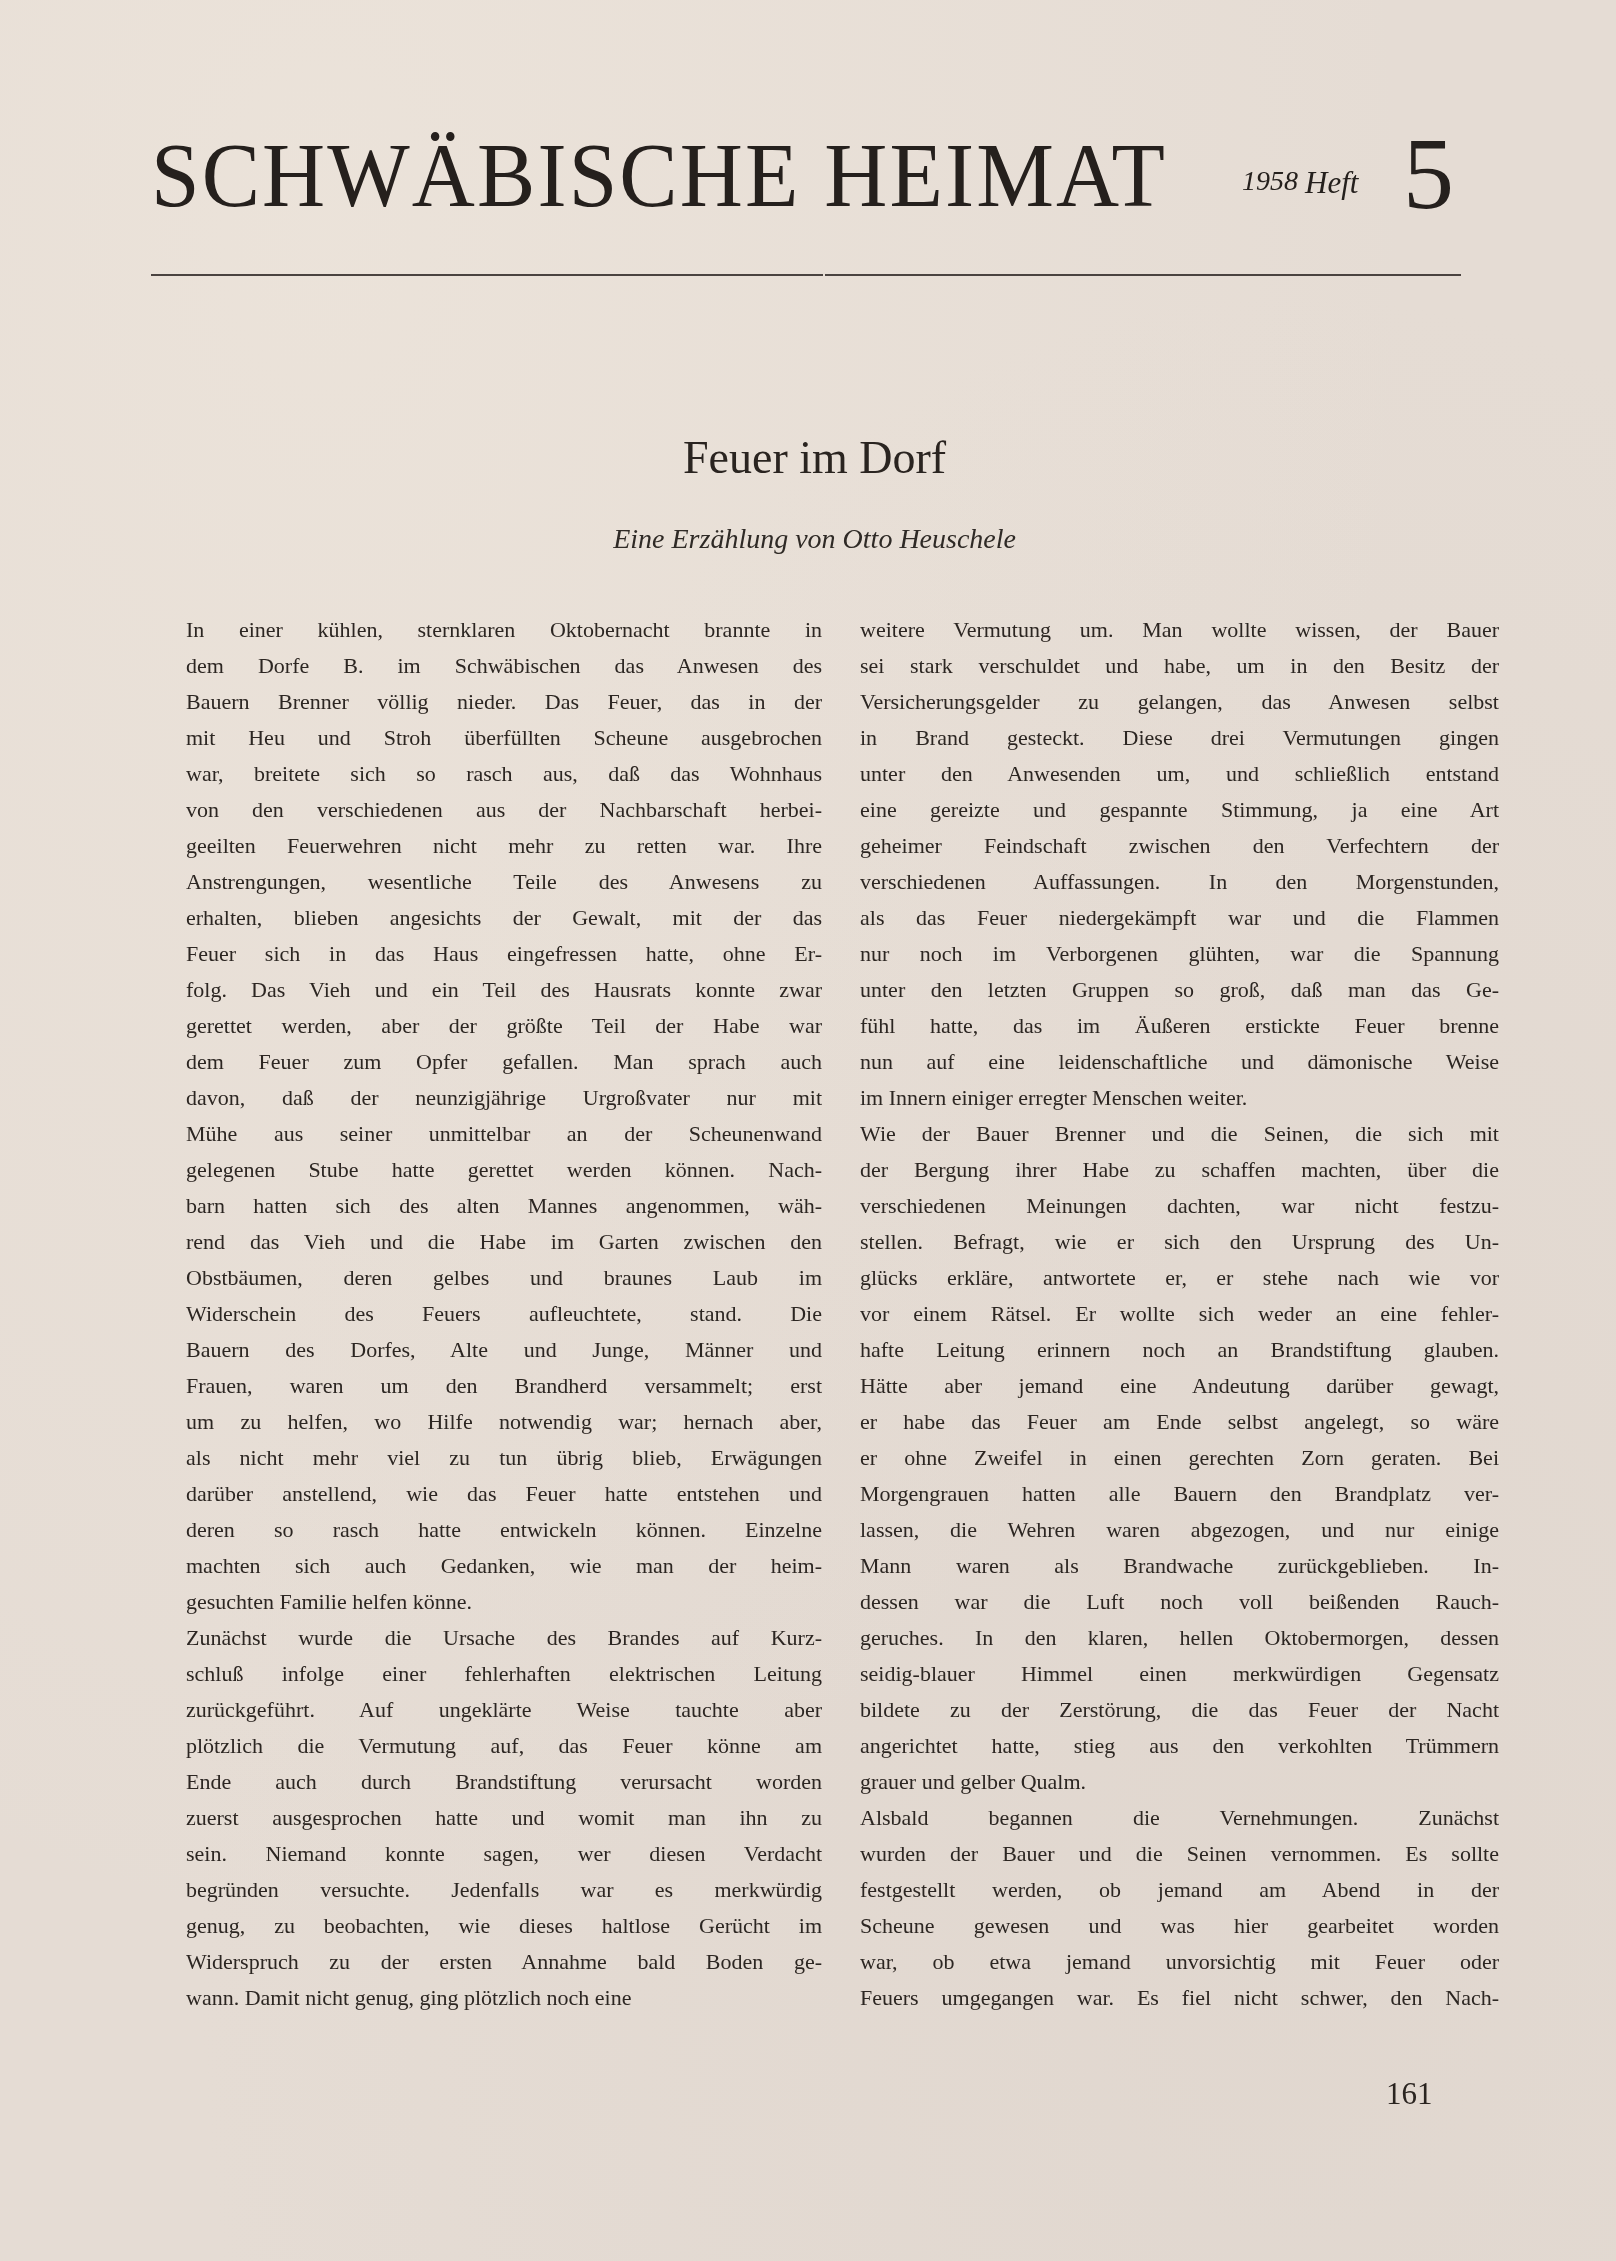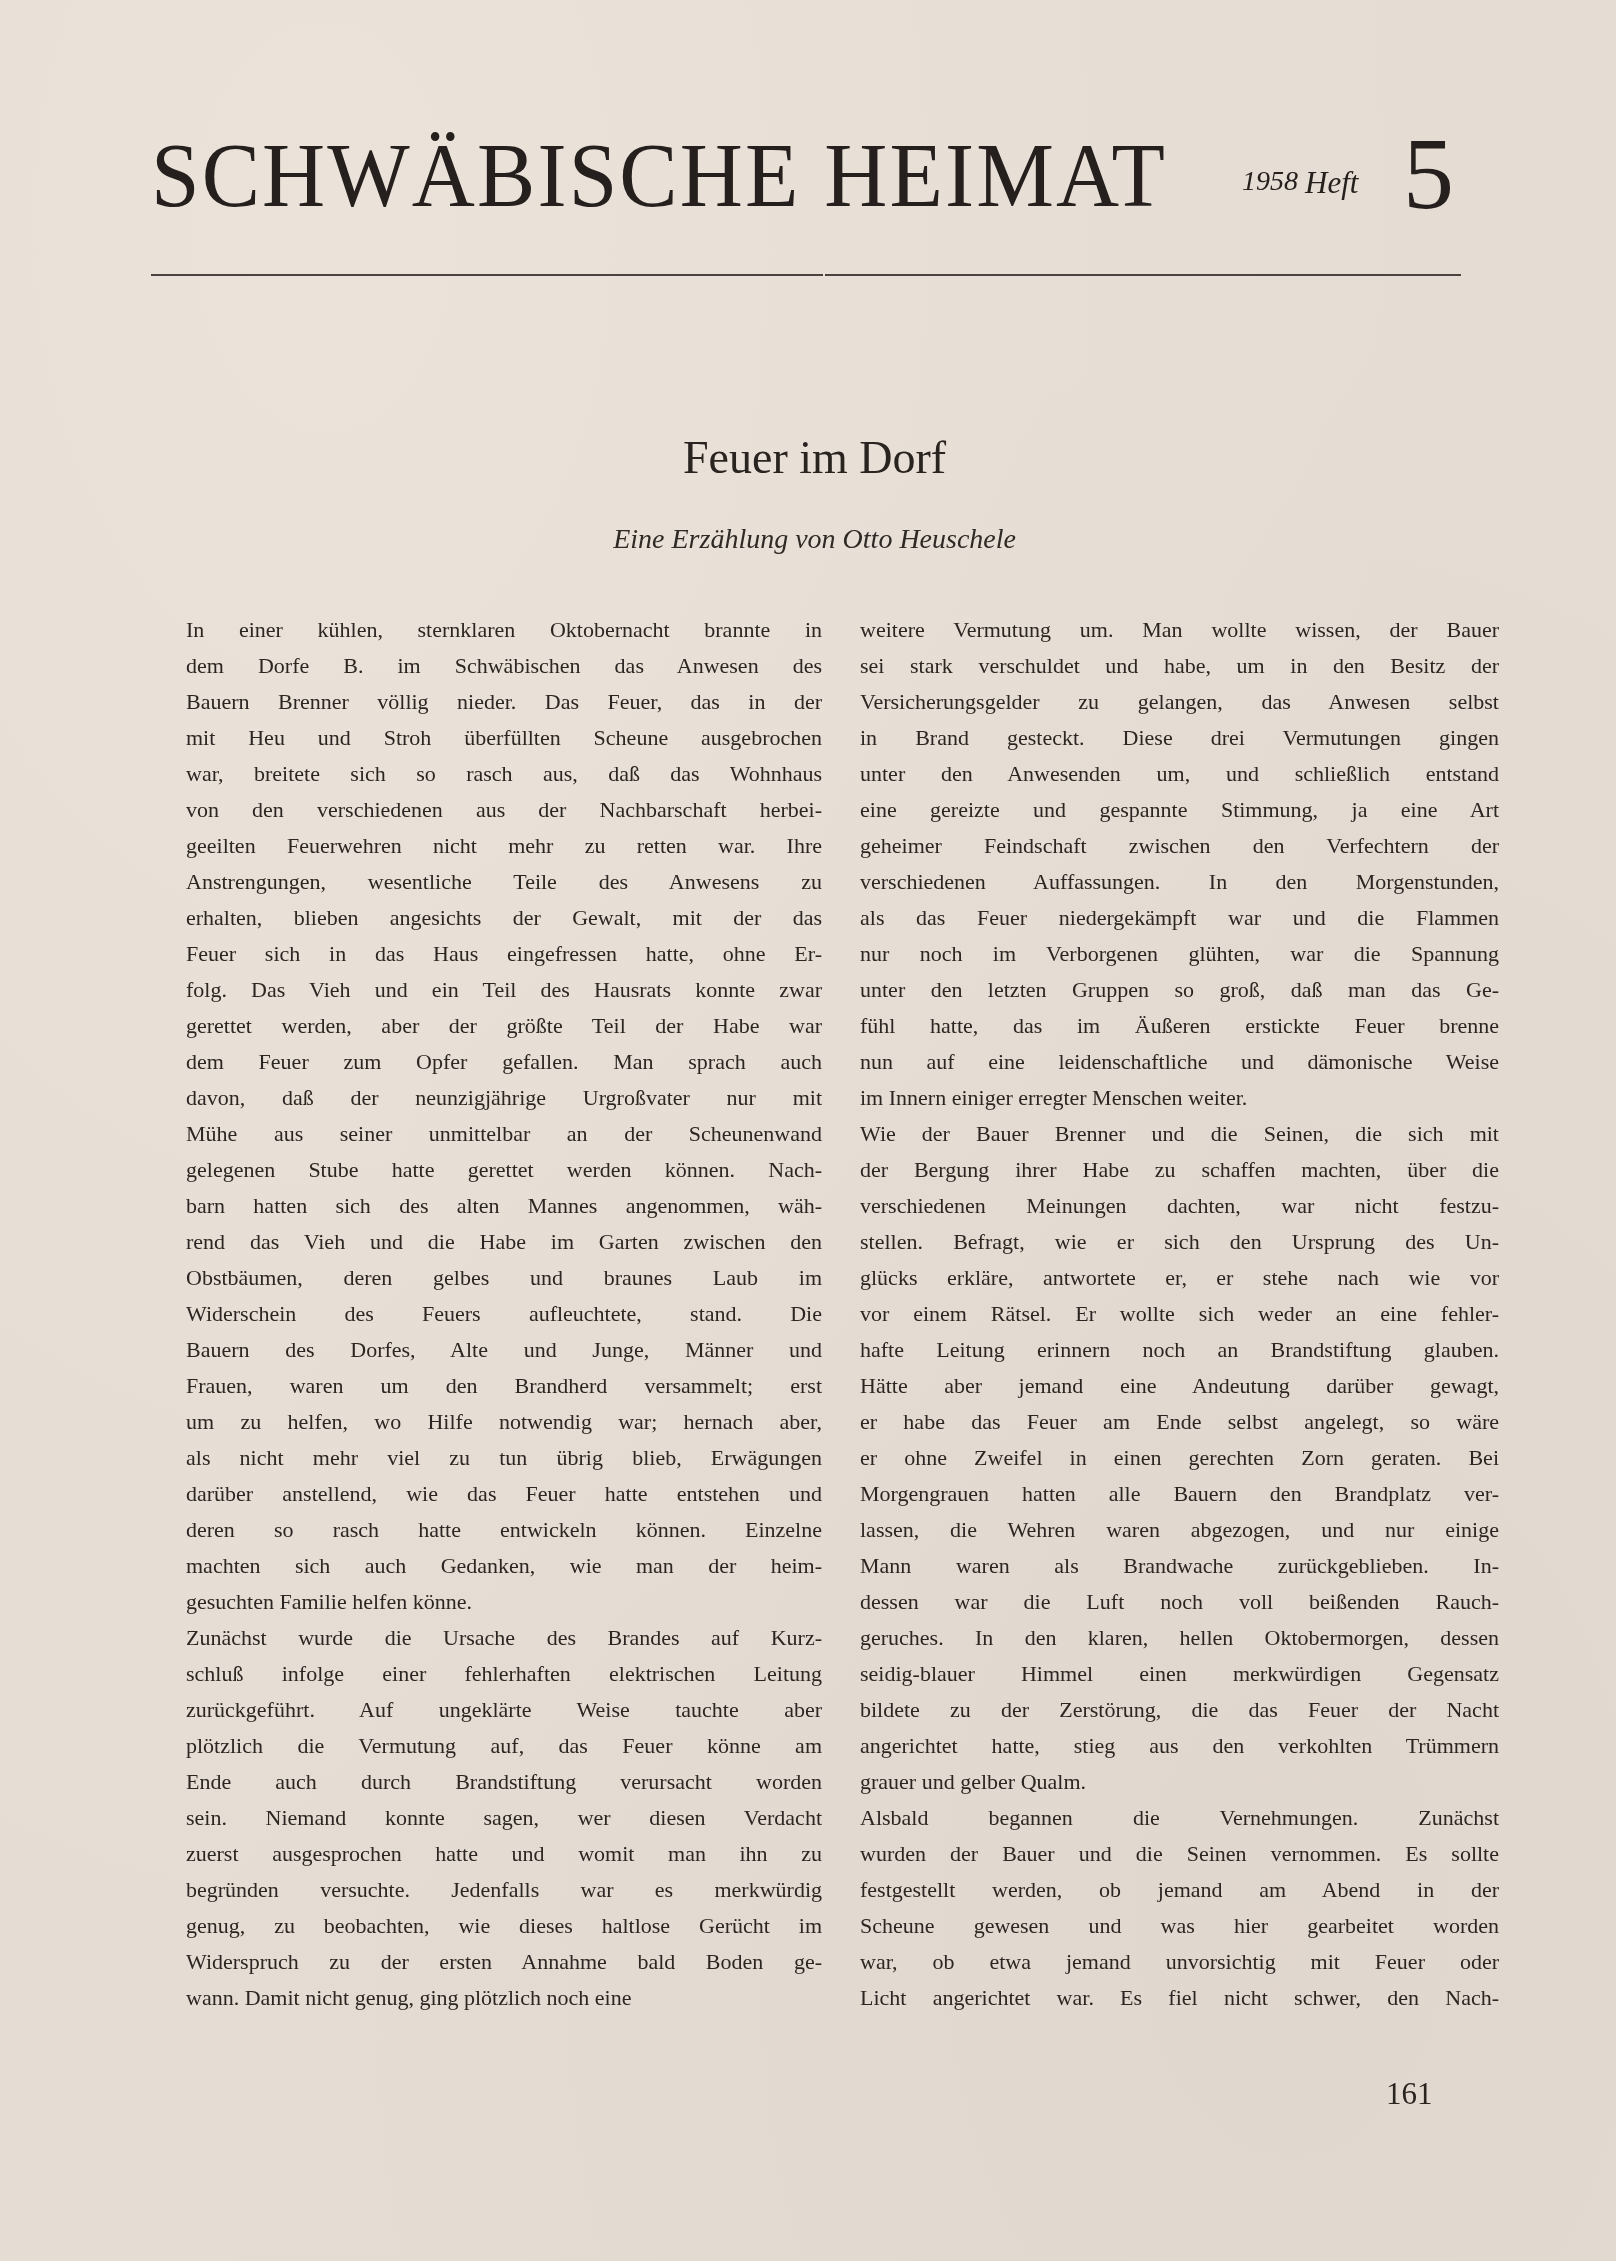--- a/index.html
+++ b/index.html
@@ -191,22 +191,22 @@
       <span class="line">als nicht mehr viel zu tun übrig blieb, Erwägungen</span>
       <span class="line">darüber anstellend, wie das Feuer hatte entstehen und</span>
       <span class="line">deren so rasch hatte entwickeln können. Einzelne</span>
       <span class="line">machten sich auch Gedanken, wie man der heim-</span>
       <span class="line last">gesuchten Familie helfen könne.</span>
       <span class="line">Zunächst wurde die Ursache des Brandes auf Kurz-</span>
       <span class="line">schluß infolge einer fehlerhaften elektrischen Leitung</span>
       <span class="line">zurückgeführt. Auf ungeklärte Weise tauchte aber</span>
       <span class="line">plötzlich die Vermutung auf, das Feuer könne am</span>
       <span class="line">Ende auch durch Brandstiftung verursacht worden</span>
+      <span class="line">zuerst ausgesprochen hatte und womit man ihn zu</span>
       <span class="line">sein. Niemand konnte sagen, wer diesen Verdacht</span>
-      <span class="line">zuerst ausgesprochen hatte und womit man ihn zu</span>
       <span class="line">begründen versuchte. Jedenfalls war es merkwürdig</span>
       <span class="line">genug, zu beobachten, wie dieses haltlose Gerücht im</span>
       <span class="line">Widerspruch zu der ersten Annahme bald Boden ge-</span>
       <span class="line last">wann. Damit nicht genug, ging plötzlich noch eine</span>
     </div>
   <div class="column col-right" id="col-right">
       <span class="line">weitere Vermutung um. Man wollte wissen, der Bauer</span>
       <span class="line">sei stark verschuldet und habe, um in den Besitz der</span>
       <span class="line">Versicherungsgelder zu gelangen, das Anwesen selbst</span>
       <span class="line">in Brand gesteckt. Diese drei Vermutungen gingen</span>
@@ -237,18 +237,18 @@
       <span class="line">geruches. In den klaren, hellen Oktobermorgen, dessen</span>
       <span class="line">seidig-blauer Himmel einen merkwürdigen Gegensatz</span>
       <span class="line">bildete zu der Zerstörung, die das Feuer der Nacht</span>
       <span class="line">angerichtet hatte, stieg aus den verkohlten Trümmern</span>
       <span class="line last">grauer und gelber Qualm.</span>
       <span class="line">Alsbald begannen die Vernehmungen. Zunächst</span>
       <span class="line">wurden der Bauer und die Seinen vernommen. Es sollte</span>
       <span class="line">festgestellt werden, ob jemand am Abend in der</span>
       <span class="line">Scheune gewesen und was hier gearbeitet worden</span>
       <span class="line">war, ob etwa jemand unvorsichtig mit Feuer oder</span>
-      <span class="line">Licht angerichtet war. Es fiel nicht schwer, den Nach-</span>
+      <span class="line">Feuers umgegangen war. Es fiel nicht schwer, den Nach-</span>
     </div>
 
   <div class="page-number">161</div>
 </div>
 
 
 </body></html>

